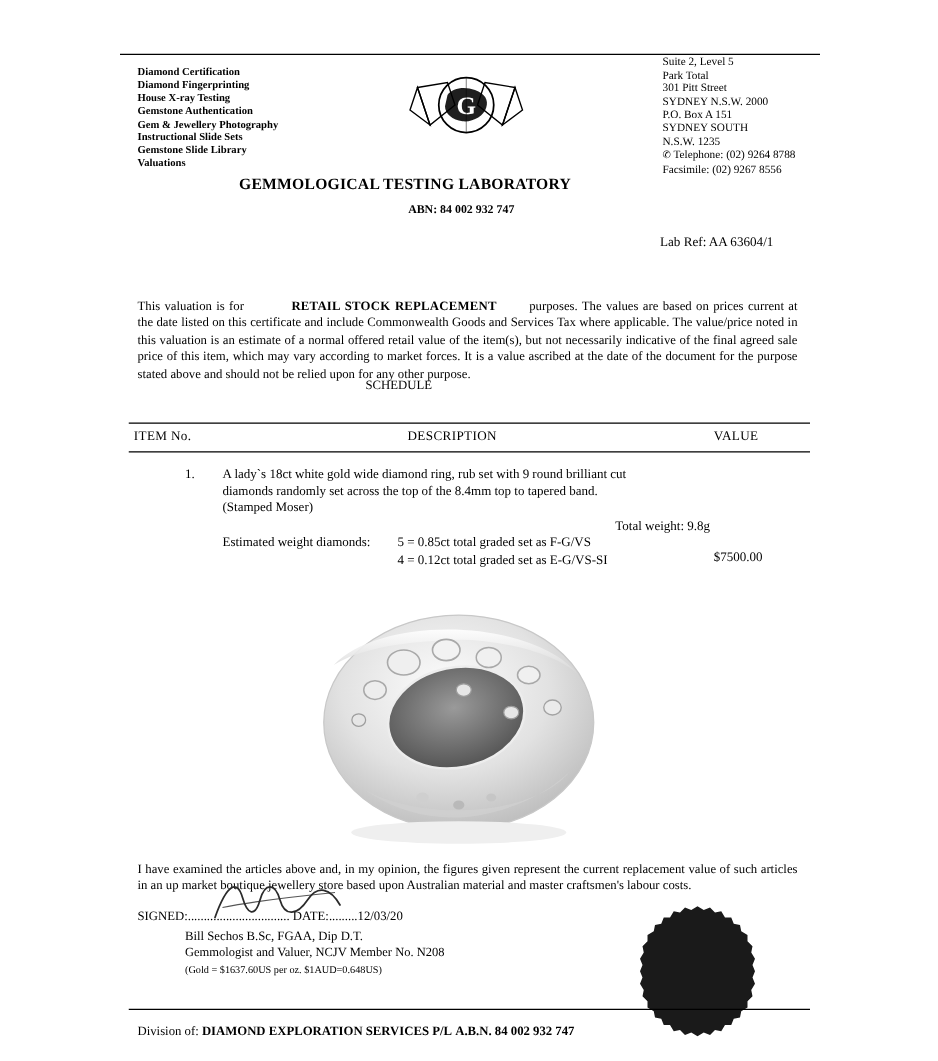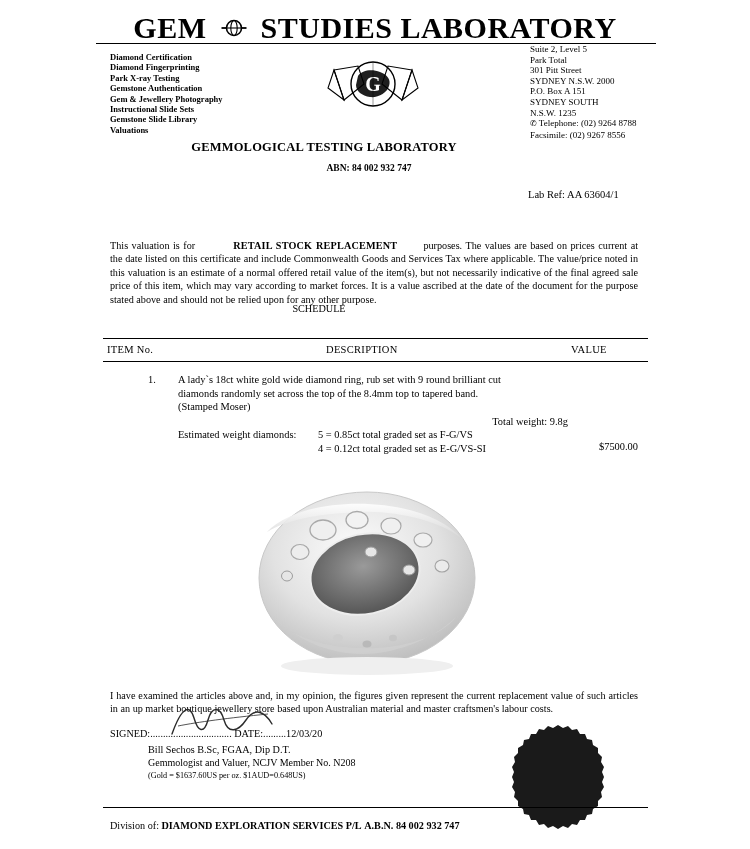--- a/index.html
+++ b/index.html
@@ -202,21 +202,20 @@
   .est-row {
     position: relative;
     white-space: nowrap;
   }
   .est-label { display: inline-block; width: 140px; }
   .item-value {
     position: absolute;
     top: 441px;
     left: 571px;
     font-size: 10.4px;
-    margin-left: 28px;
   }
 
   
   .ring-photo {
     position: absolute;
     top: 466px;
     left: 195px;
     width: 350px;
     height: 215px;
   }
@@ -290,41 +289,26 @@
     font-size: 10.2px;
   }
   .footer-text b { font-weight: bold; }
   .footer-lead { font-weight: normal; }
 </style>
 </head>
 <body>
 
 <div class="page">
 
-  <div class="masthead">
-    <div class="masthead-title">
-      <span class="word">GEM</span>
-      <span class="globe-sep">
-        <svg width="26" height="26" viewBox="0 0 26 26" aria-hidden="true">
-          <circle cx="13" cy="13" r="7.5" fill="none" stroke="#000" stroke-width="1.6"></circle>
-          <ellipse cx="13" cy="13" rx="3.2" ry="7.5" fill="none" stroke="#000" stroke-width="1.1"></ellipse>
-          <line x1="5.5" y1="13" x2="20.5" y2="13" stroke="#000" stroke-width="1.1"></line>
-          <line x1="0.5" y1="13" x2="5.5" y2="13" stroke="#000" stroke-width="1.8"></line>
-          <line x1="20.5" y1="13" x2="25.5" y2="13" stroke="#000" stroke-width="1.8"></line>
-        </svg>
-      </span>
-      <span class="word">STUDIES LABORATORY</span>
-    </div>
-  </div>
   <div class="rule-top"></div>
 
   <div class="services">
     <div>Diamond Certification</div>
     <div>Diamond Fingerprinting</div>
-    <div>Park X-ray Testing</div>
+    <div>House X-ray Testing</div>
     <div>Gemstone Authentication</div>
     <div>Gem &amp; Jewellery Photography</div>
     <div>Instructional Slide Sets</div>
     <div>Gemstone Slide Library</div>
     <div>Valuations</div>
   </div>
 
   <div class="logo">
     <svg width="110" height="72" viewBox="0 0 110 72" aria-hidden="true">
 

